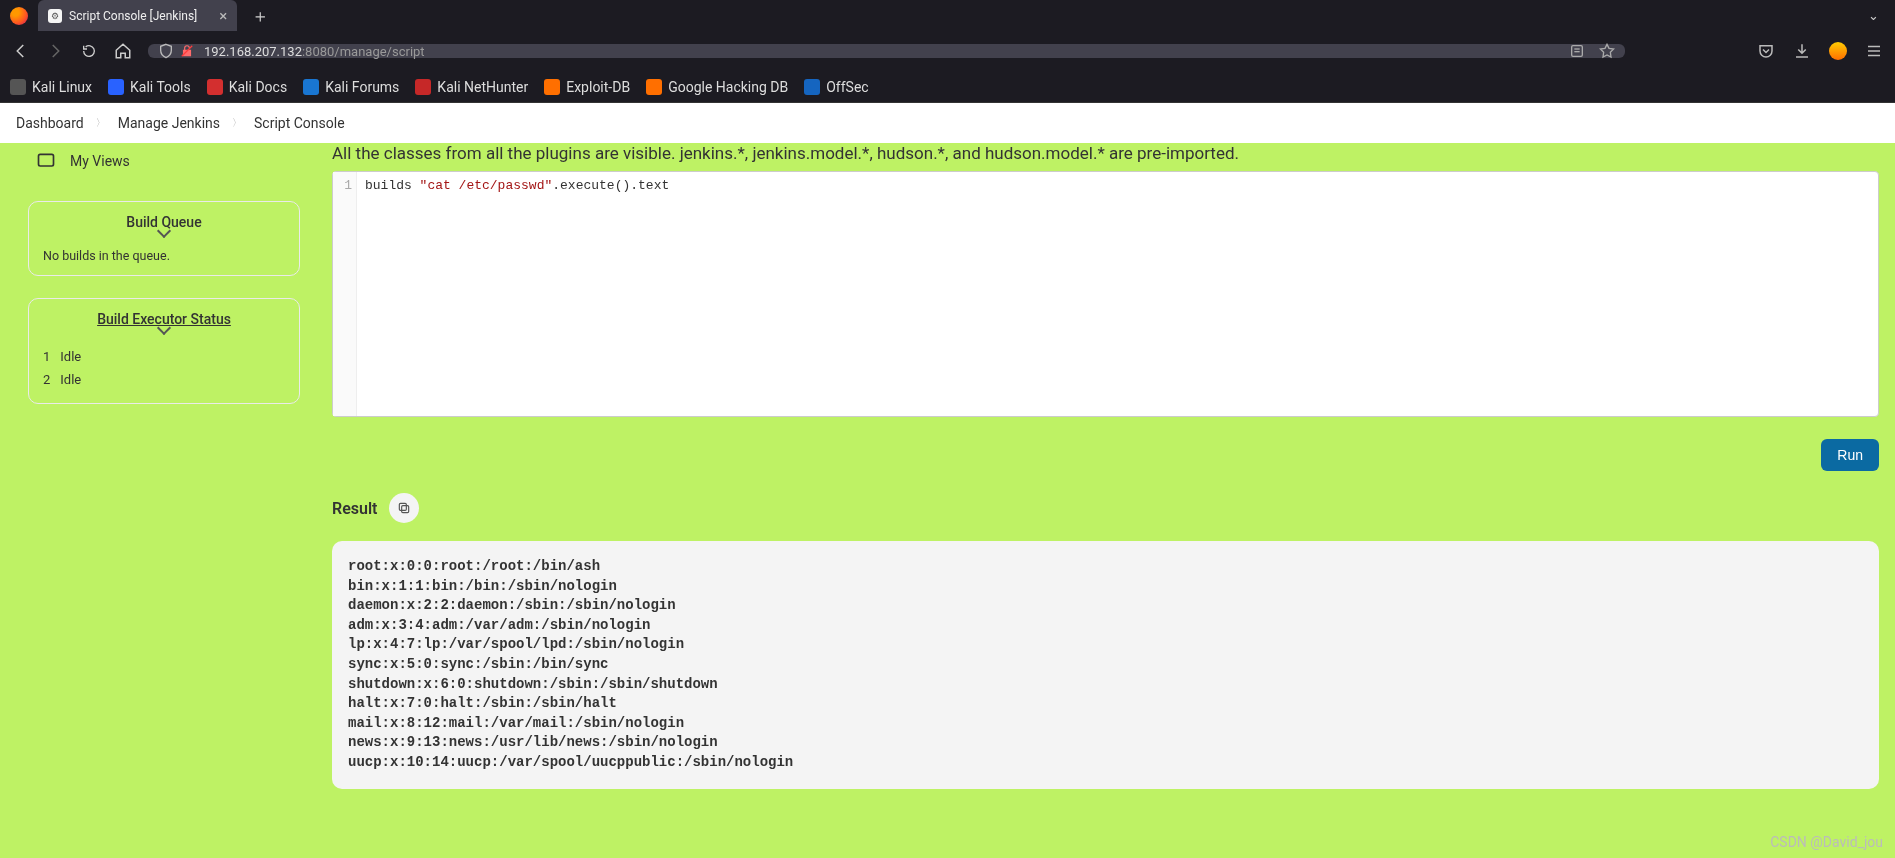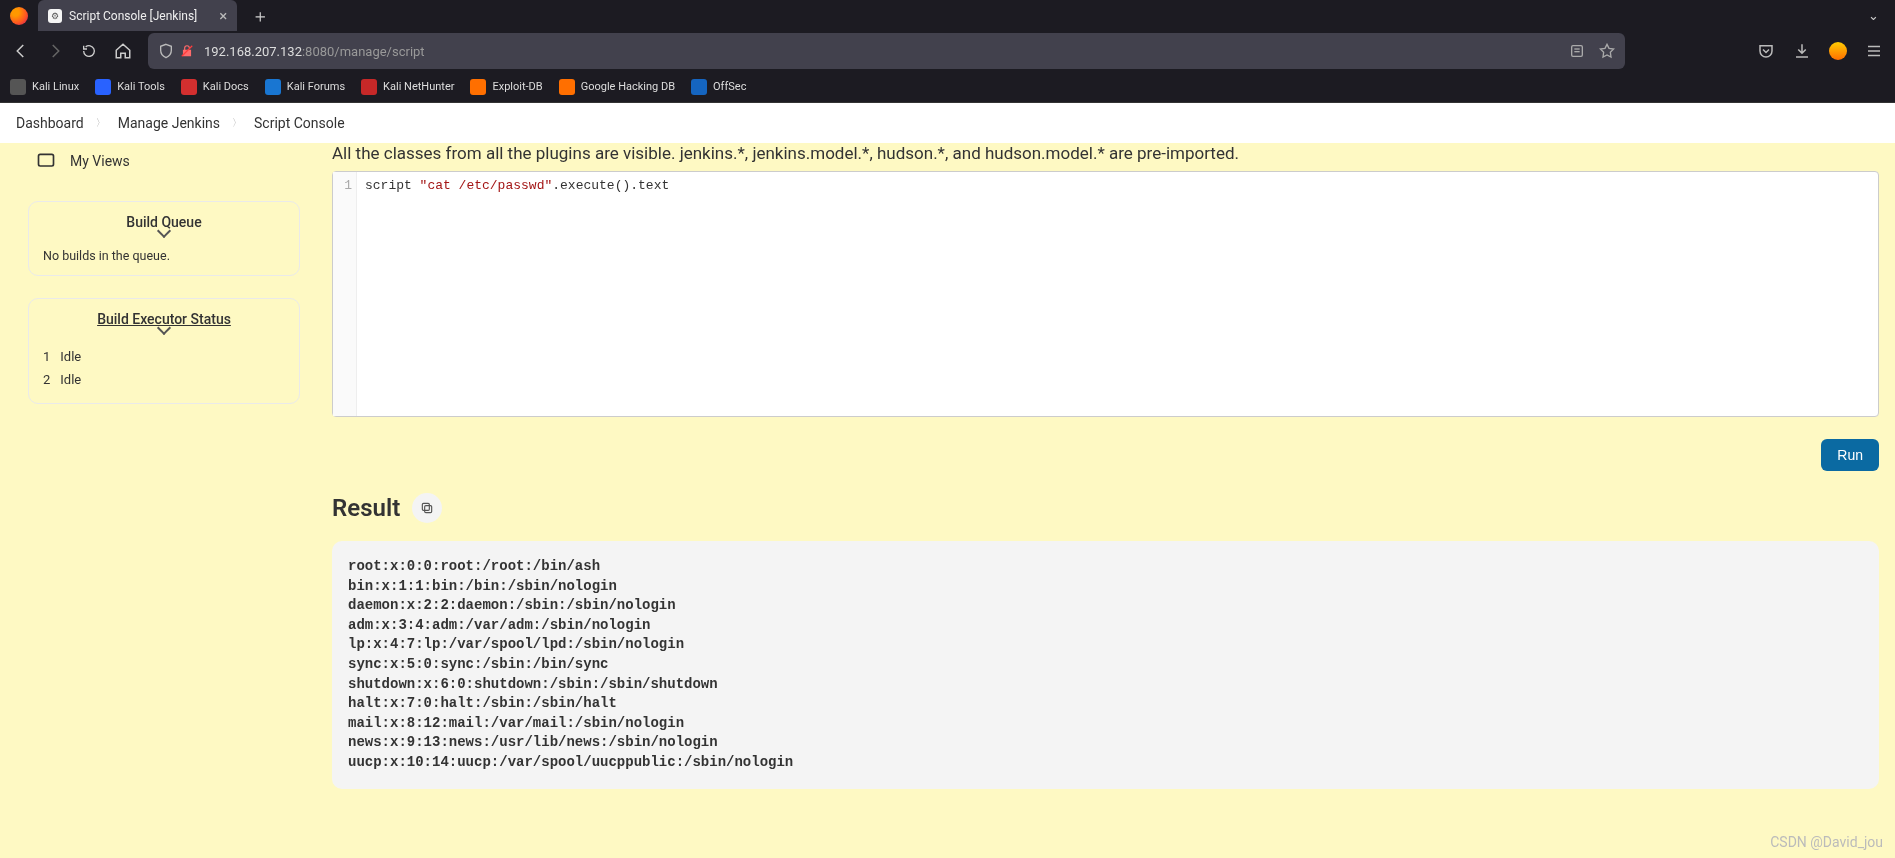--- a/index.html
+++ b/index.html
@@ -10,35 +10,35 @@
 .ff-logo { width: 18px; height: 18px; margin: 0 10px; border-radius: 50%; background: radial-gradient(circle at 30% 30%, #ff9800 20%, #ff5722 60%, #c51162 100%); }
 .tab { display: flex; align-items: center; background: #42414d; color: #eee; height: 31px; border-radius: 6px 6px 0 0; padding: 0 10px; font-size: 12px; }
 .tab-favicon { width: 14px; height: 14px; background: #f5f5f5; border-radius: 3px; margin-right: 7px; display: flex; align-items: center; justify-content: center; font-size: 9px; color: #555; }
 .tab-close { margin-left: 22px; font-size: 15px; color: #bbb; cursor: pointer; }
 .tab-add { color: #ccc; font-size: 18px; margin-left: 14px; cursor: pointer; }
 .win-ctrl { margin-left: auto; display: flex; gap: 22px; padding-right: 16px; color: #ccc; font-size: 13px; }
 
 .nav-bar { background: #1c1b22; height: 40px; display: flex; align-items: center; padding: 0 8px; gap: 8px; }
 .nav-btn { width: 26px; height: 26px; display: flex; align-items: center; justify-content: center; color: #bbb; cursor: pointer; border-radius: 4px; }
 .nav-btn.disabled { color: #666; }
-.url-bar { flex: 1; background: #42414d; border-radius: 6px; height: 36px; display: flex; align-items: center; padding: 0 10px; color: #ddd; margin: 0 4px; }
+.url-bar { flex: 1; background: #42414d; border-radius: 6px; height: 14px; display: flex; align-items: center; padding: 0 10px; color: #ddd; margin: 0 4px; }
 .url-bar .shield { width: 16px; height: 16px; margin-right: 6px; }
 .url-bar .lock { width: 14px; height: 14px; margin-right: 10px; fill: #ff6b6b; }
 .url-text { font-size: 13px; color: #ddd; }
 .url-text .dim { color: #999; }
 .url-end { margin-left: auto; display: flex; gap: 14px; color: #aaa; }
 .tool-icons { display: flex; gap: 18px; margin-right: 4px; margin-left: 120px; }
 .tool-icons svg, .tool-icons .icon-box { fill: #bbb; color:#bbb; width:18px; height:18px; cursor:pointer; }
 
 .bookmark-bar { background: #1c1b22; height: 32px; display: flex; align-items: center; padding: 0 10px; gap: 16px; border-bottom: 1px solid #333; }
-.bm-item { display: flex; align-items: center; gap: 6px; color: #ddd; font-size: 11px; cursor: pointer; }
+.bm-item { display: flex; align-items: center; gap: 6px; color: #ddd; font-size: 14px; cursor: pointer; }
 .bm-ico { width: 16px; height: 16px; border-radius: 3px; display: flex; align-items: center; justify-content: center; font-size: 10px; }
 
 
-.page { background: #fef9c3; height: calc(858px - 31px - 40px - 32px); overflow: hidden; display: flex; flex-direction: column; }
+.page { background: #bef264; height: calc(858px - 31px - 40px - 32px); overflow: hidden; display: flex; flex-direction: column; }
 .breadcrumb { height: 40px; display: flex; align-items: center; padding: 0 16px; font-size: 14px; background: #fff; }
 .breadcrumb a { color: #333; text-decoration: none; }
 .breadcrumb .sep { margin: 0 12px; color: #aaa; font-size: 10px; }
 
 .content-wrap { display: flex; flex: 1; overflow: hidden; padding-left: 20px; }
 .sidebar { width: 288px; padding: 0 8px 8px 8px; overflow-y: auto; }
 .side-link { display: flex; align-items: center; gap: 14px; padding: 8px; font-size: 14px; color: #333; cursor: pointer; }
 .side-link svg { width: 20px; height: 20px; }
 .panel { border: 1px solid #eaeaea; border-radius: 10px; margin-top: 22px; padding: 12px 14px; }
 .panel-head { display: flex; justify-content: space-between; align-items: center; font-size: 14px; font-weight: 500; cursor: pointer; flex-direction: column; }
@@ -49,21 +49,21 @@
 .partial-txt { color: #333; font-size: 17px; white-space: nowrap; overflow: hidden; margin-bottom:8px; }
 .code-editor { border: 1px solid #ccc; border-radius: 4px; height: 246px; display: flex; background: #fff; font-family: ui-monospace, "Courier New", monospace; font-size: 13px; }
 .gutter { width: 24px; border-right: 1px solid #eee; color: #aaa; text-align: right; padding: 6px 4px; background: #fafafa; }
 .code-area { flex: 1; padding: 6px 8px; white-space: pre; }
 .code-str { color: #a31515; }
 
 .run-row { display: flex; justify-content: flex-end; margin: 22px 0; }
 .run-btn { background: #0b6aa2; color: #fff; border: none; border-radius: 6px; padding: 8px 16px; font-size: 14px; font-weight: 500; cursor: pointer; margin-left: 12px; }
 
 .result-head { display: flex; align-items: center; gap: 12px; margin: 8px 0 18px 0; }
-.result-head h2 { font-size: 24px; font-weight: 600; }
+.result-head h2 { font-size: 16px; font-weight: 600; }
 .copy-btn { width: 30px; height: 30px; border-radius: 15px; background: #f4f4f4; display:flex; align-items:center; justify-content:center; cursor:pointer; }
 .result-box { background: #f4f4f4; border-radius: 10px; padding: 16px; font-family: ui-monospace, "Courier New", monospace; font-size: 14px; line-height: 1.4; white-space: pre; font-weight: bold; }
 
 .watermark { position: fixed; right: 12px; bottom: 8px; color: #bbb; font-size: 14px; }
 
 .chev-down { display:inline-block; width:10px; height:10px; border-right:2px solid #555; border-bottom:2px solid #555; transform: rotate(45deg); margin-top:-4px; }
 
 ::-webkit-scrollbar { width: 14px; background:#f0f0f0; }
 ::-webkit-scrollbar-thumb { background:#ccc; border-radius:7px; }
 </style>
@@ -215,21 +215,21 @@
               <span>Idle</span>
             </div>
           </div>
       </div>
     </aside>
 
     <main class="main">
       <div class="partial-txt">All the classes from all the plugins are visible. jenkins.*, jenkins.model.*, hudson.*, and hudson.model.* are pre-imported.</div>
       <div class="code-editor">
         <div class="gutter">1</div>
-        <div class="code-area"><span>script </span><span class="code-str">"cat /etc/passwd"</span><span>.execute().text</span></div>
+        <div class="code-area"><span>builds </span><span class="code-str">"cat /etc/passwd"</span><span>.execute().text</span></div>
       </div>
       <div class="run-row">
         <button class="run-btn">Run</button>
       </div>
       <div class="result-head">
         <h2>Result</h2>
         <div class="copy-btn">
           <svg width="14" height="14" viewBox="0 0 24 24">
               <rect x="8" y="8" width="12" height="12" rx="2" fill="none" stroke="#555" stroke-width="2"></rect>
               <rect x="4" y="4" width="12" height="12" rx="2" fill="none" stroke="#555" stroke-width="2"></rect>

